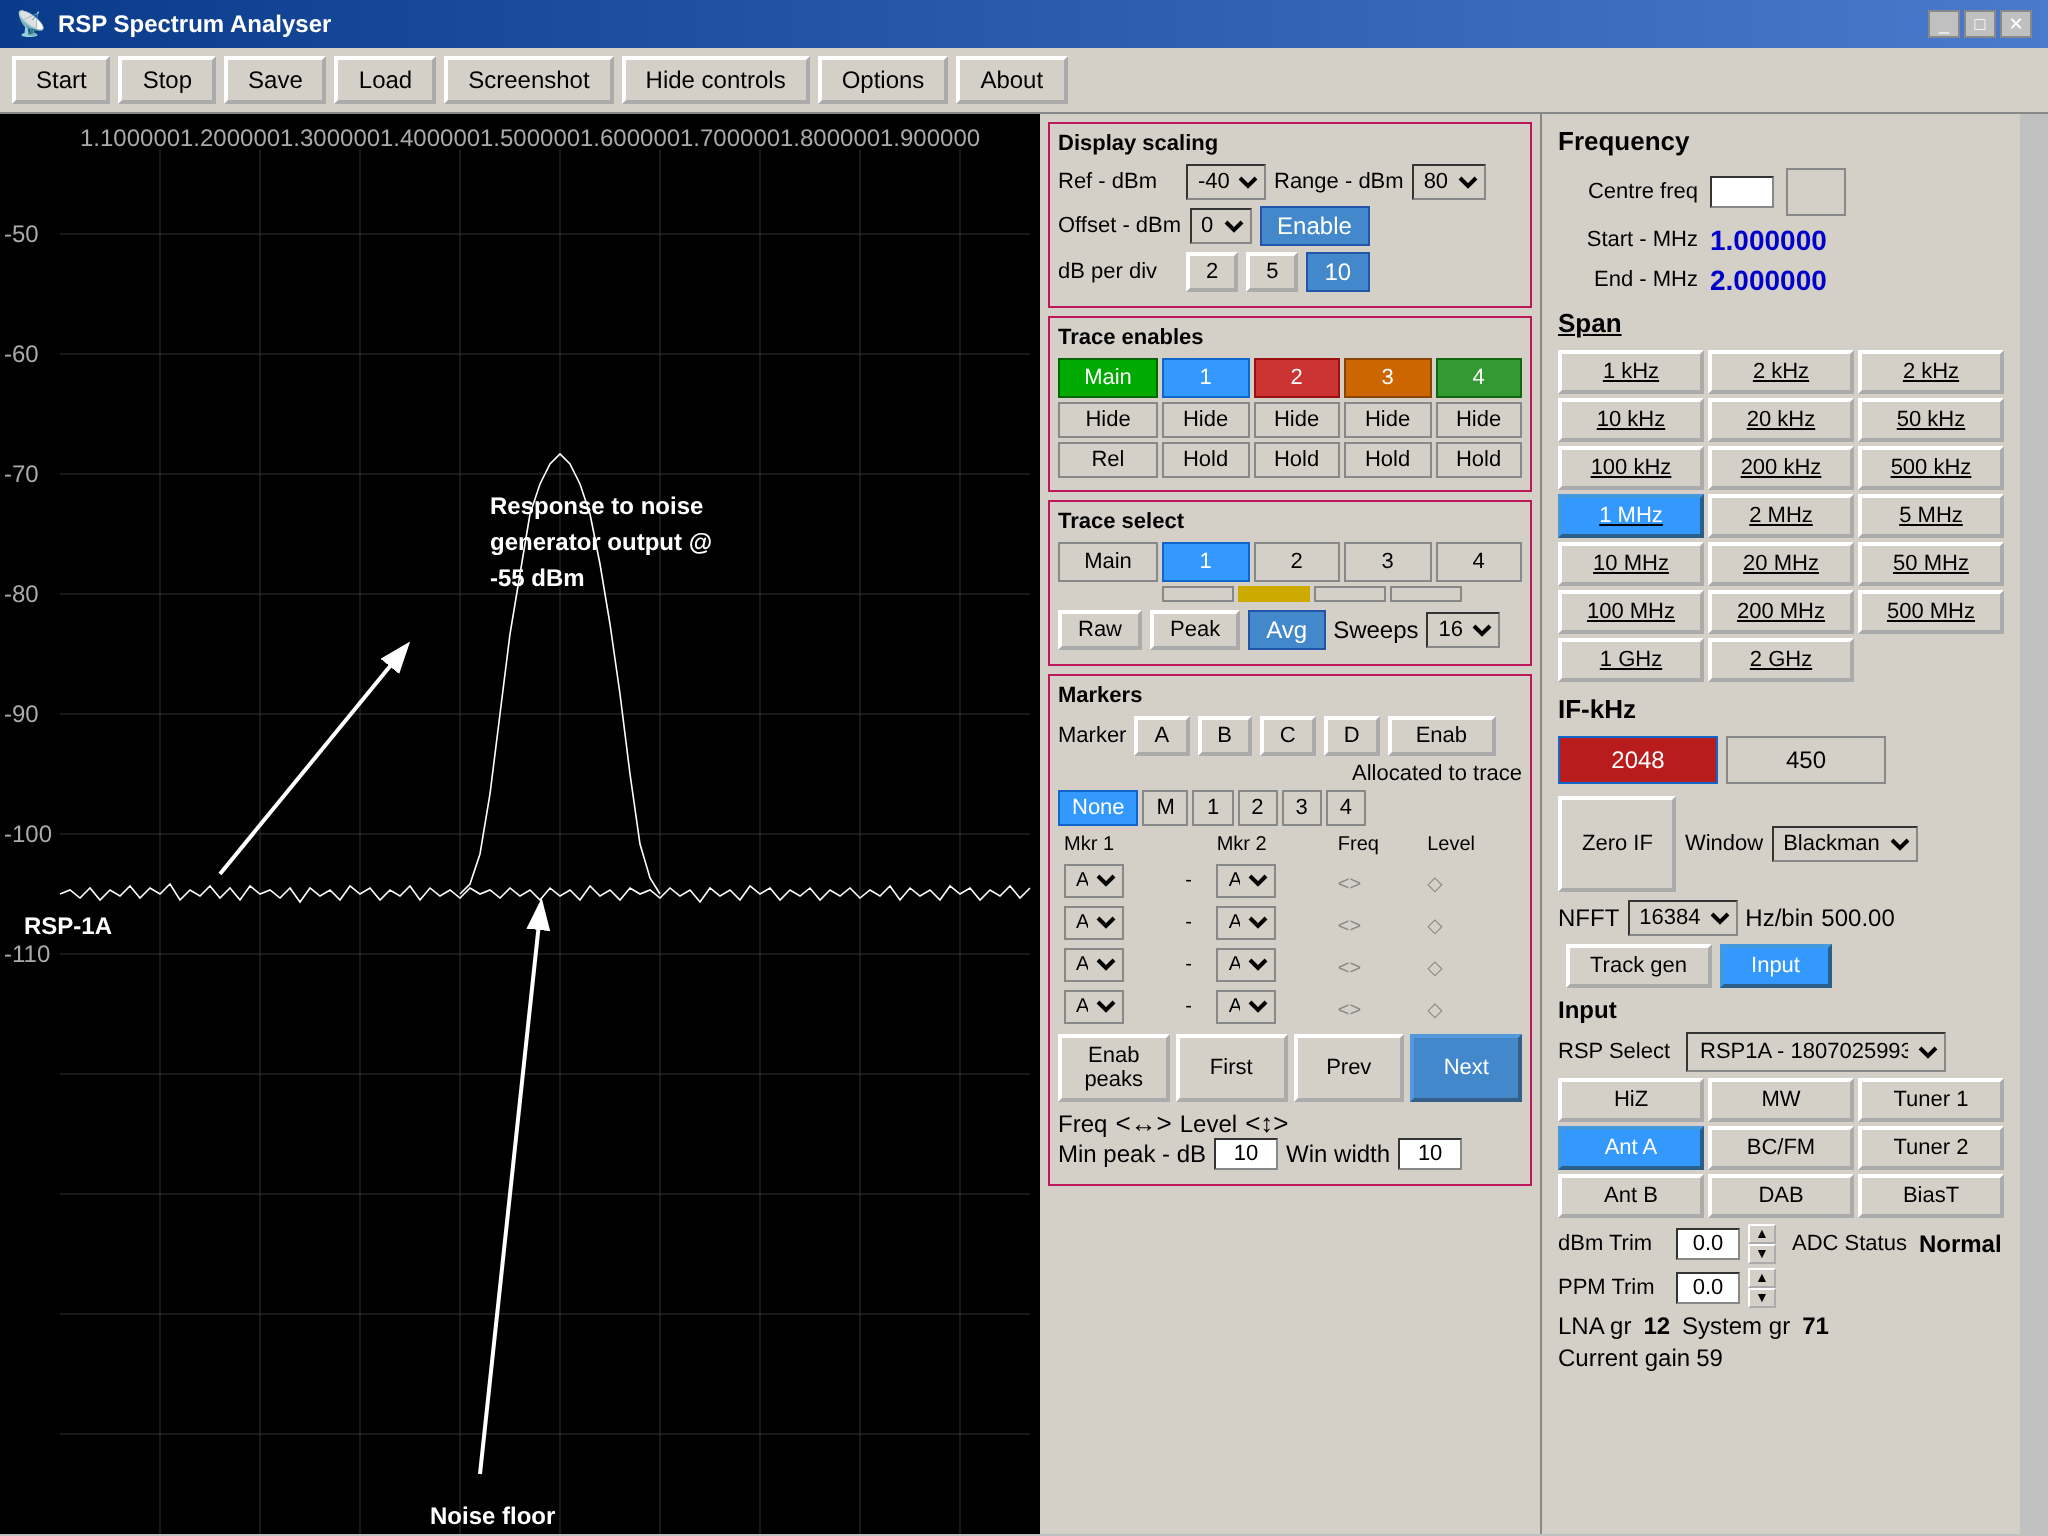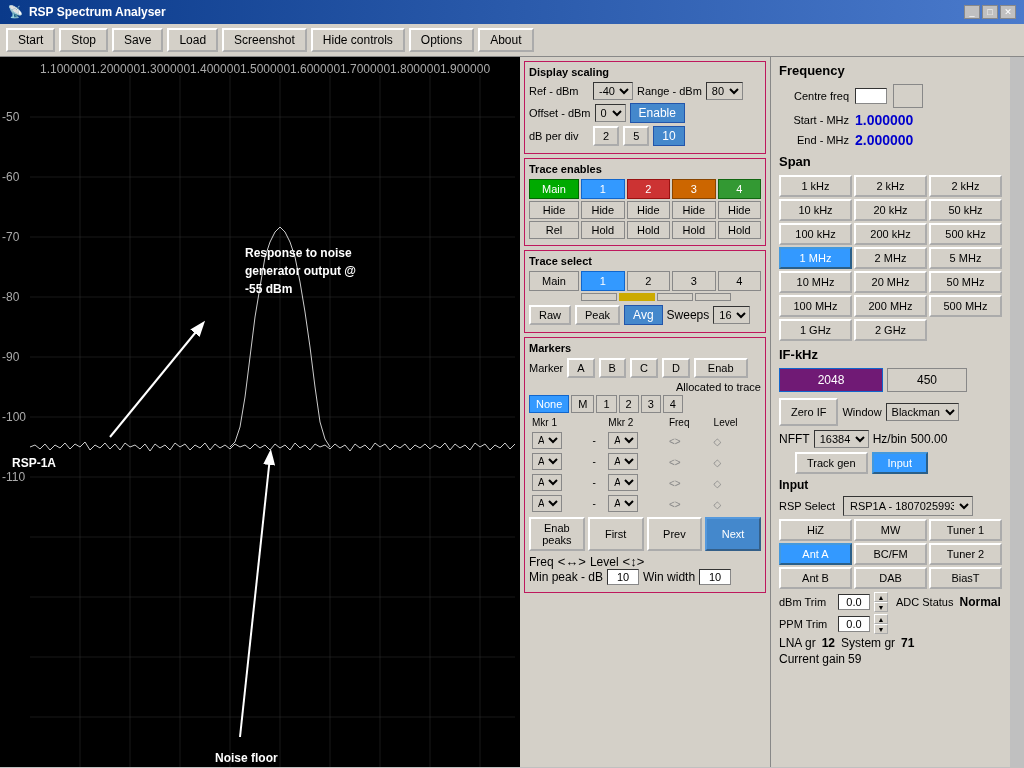--- a/index.html
+++ b/index.html
@@ -158,23 +158,23 @@
     .span-grid {
       display: grid;
       grid-template-columns: repeat(3, 1fr);
       gap: 2px;
       margin-bottom: 6px;
     }
     .span-btn { background: #d4d0c8; border: 2px outset #fff; padding: 3px 4px; cursor: pointer; font-size: 11px; text-align: center; }
     .span-btn-active { background: #3399ff; color: white; border: 2px outset #4499dd; padding: 3px 4px; cursor: pointer; font-size: 11px; text-align: center; }
 
     .if-khz-section { margin-top: 4px; }
-    .if-btn-active { background: #701a75; color: white; border: 1px solid #1166cc; padding: 4px 20px; cursor: pointer; font-size: 12px; margin-bottom: 3px; display: block; width: 104px; text-align: center; }
+    .if-btn-active { background: #b91c1c; color: white; border: 1px solid #1166cc; padding: 4px 20px; cursor: pointer; font-size: 12px; margin-bottom: 3px; display: block; width: 80px; text-align: center; }
     .if-btn { background: #d4d0c8; border: 1px solid #888; padding: 4px 20px; cursor: pointer; font-size: 12px; margin-bottom: 3px; display: block; width: 80px; text-align: center; }
-    .zero-if-btn { background: #d4d0c8; border: 2px outset #fff; padding: 6px 10px; cursor: pointer; font-size: 11px; }
+    .zero-if-btn { background: #d4d0c8; border: 2px outset #fff; padding: 16px 10px; cursor: pointer; font-size: 11px; }
 
     .nfft-row { display: flex; align-items: center; gap: 4px; margin: 4px 0; }
 
     .input-section-title { font-weight: bold; font-size: 12px; margin: 4px 0 4px 0; }
     .rsp-select { background: #d4d0c8; border: 1px inset #888; font-size: 11px; width: 130px; padding: 2px; }
 
     .input-btn-grid {
       display: grid;
       grid-template-columns: repeat(3, 1fr);
       gap: 2px;
@@ -463,21 +463,21 @@
       <div class="freq-row2">
         <span class="freq-label">Start - MHz</span>
         <span class="freq-value-blue">1.000000</span>
       </div>
       <div class="freq-row2">
         <span class="freq-label">End - MHz</span>
         <span class="freq-value-blue">2.000000</span>
       </div>
     </div>
 
-    <div style="margin-top:6px;">
+    <div style="margin-top:6px;text-decoration:underline;">
       <div class="freq-section-title">Span</div>
       <div class="span-grid">
         <button class="span-btn">1 kHz</button>
         <button class="span-btn">2 kHz</button>
         <button class="span-btn">2 kHz</button>
         <button class="span-btn">10 kHz</button>
         <button class="span-btn">20 kHz</button>
         <button class="span-btn">50 kHz</button>
         <button class="span-btn">100 kHz</button>
         <button class="span-btn">200 kHz</button>
@@ -508,21 +508,21 @@
         <select><option>Blackman</option></select>
       </div>
       <div class="nfft-row">
         <span>NFFT</span>
         <select><option>16384</option></select>
         <span>Hz/bin</span>
         <span style="font-weight:normal;">500.00</span>
       </div>
     </div>
 
-    <div style="display:flex; gap:4px; margin: 4px 16px;">
+    <div style="display:flex; gap:4px; margin: 4px 4px;">
       <button class="track-gen-btn">Track gen</button>
       <button class="input-btn-active2">Input</button>
     </div>
 
     <div>
       <div class="input-section-title">Input</div>
       <div class="row">
         <span style="font-size:11px;min-width:60px;">RSP Select</span>
         <select class="rsp-select">
           <option>RSP1A - 1807025993</option>

